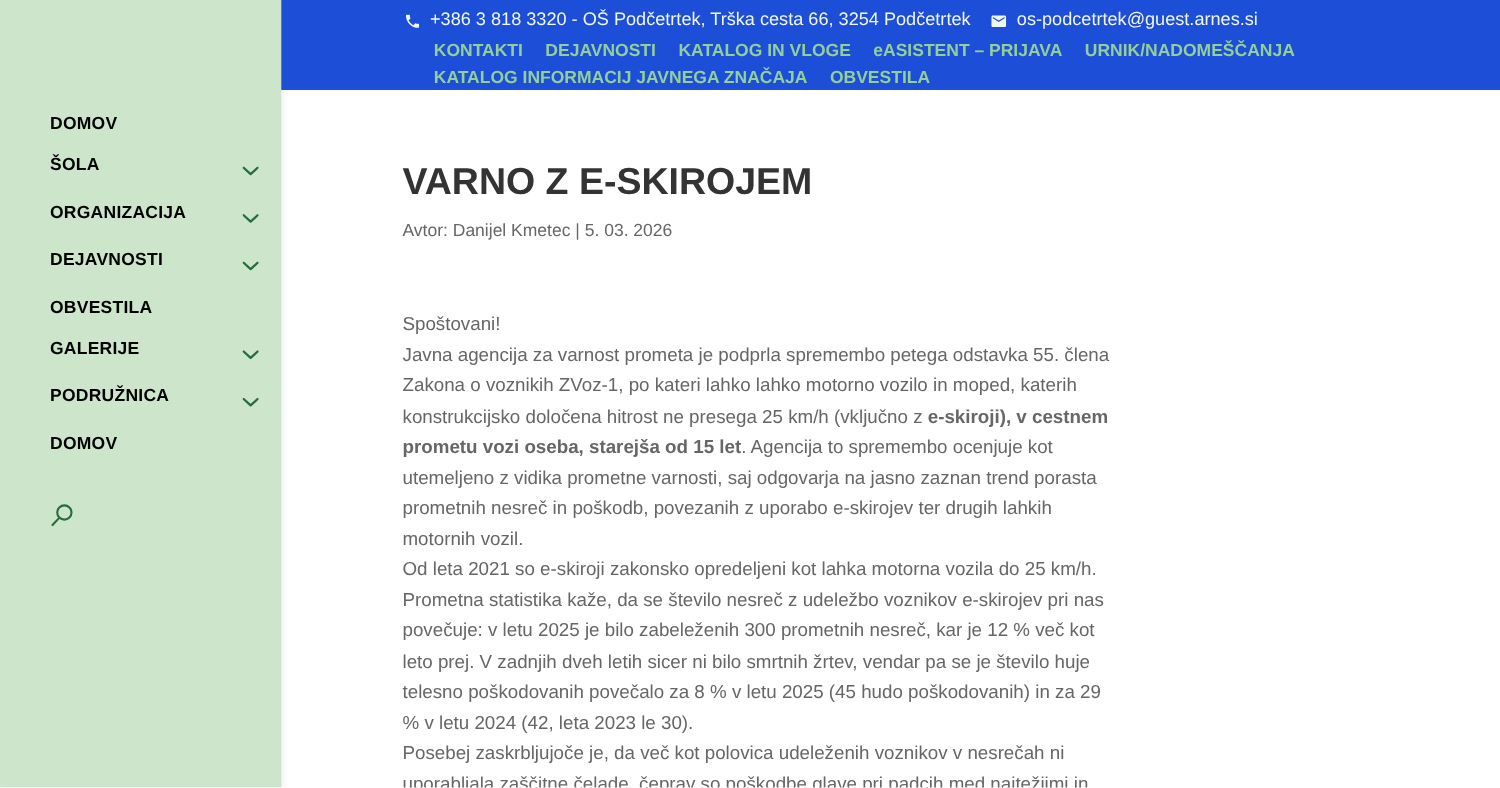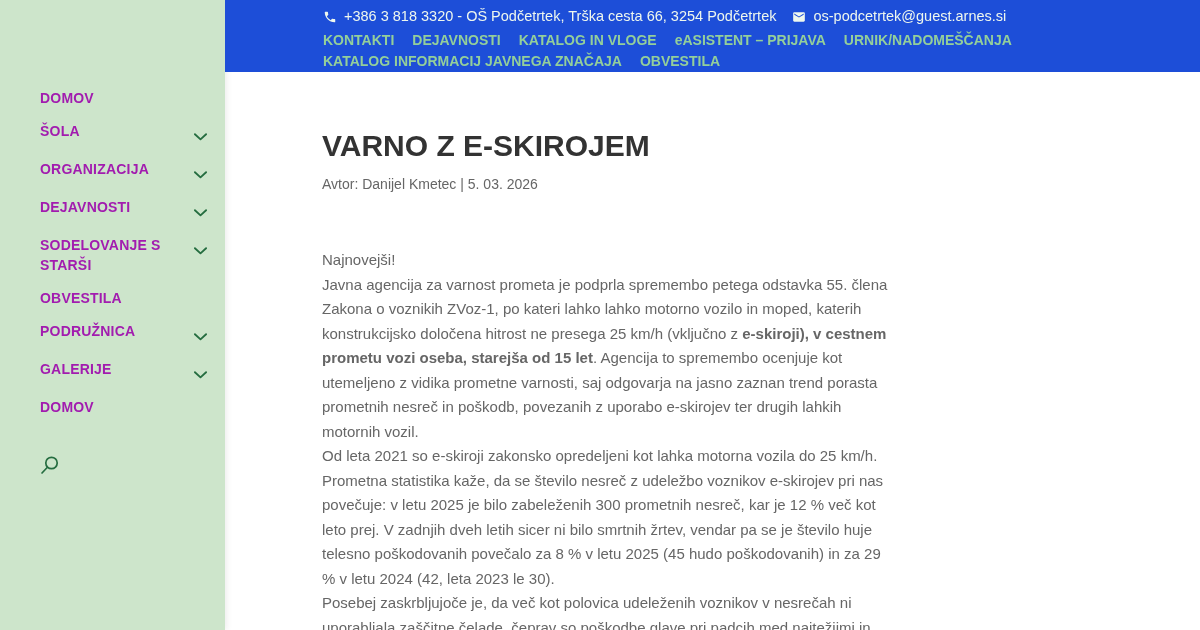--- a/index.html
+++ b/index.html
@@ -18,21 +18,21 @@
     position: absolute; left: 0; top: 0;
     width: 225px; height: 630px;
     background: #cde5cb;
     z-index: 2;
     box-shadow: 2px 0 6px rgba(0,0,0,0.07);
   }
   .side-nav { padding: 88px 18px 0 40px; }
   .side-item {
     display: flex; justify-content: space-between; align-items: flex-start;
     margin-bottom: 13px;
-    color: #a21caf;
+    color: #000000;
     font-size: 14px; font-weight: 700;
     line-height: 20px; letter-spacing: 0.2px;
     cursor: pointer;
   }
   .side-label { max-width: 145px; }
   .chevron { flex: none; margin-top: 5px; margin-left: 8px; }
   .side-search { margin-top: 26px; cursor: pointer; display: inline-block; }
 
   
   .topbar {
@@ -45,21 +45,21 @@
   .contact-row {
     display: flex; align-items: center;
     font-size: 14.5px; color: #eef7ee;
     line-height: 17px;
   }
   .contact-row .icon { display: inline-flex; margin-right: 7px; }
   .contact-email { margin-left: 16px; display: flex; align-items: center; text-align: center; }
   .nav-row {
     display: flex; gap: 18px;
     font-size: 14px; font-weight: 700;
-    color: #94cf9a; line-height: 16px;
+    color: #94cf9a; line-height: 16px; margin-left: 24px;
   }
   .nav-row-1 { margin-top: 7px; }
   .nav-row-2 { margin-top: 5px; }
   .nav-row a { color: #94cf9a; cursor: pointer; white-space: nowrap; }
 
   
   .main {
     position: absolute; left: 225px; top: 72px;
     width: 975px; height: 558px; background: #fff; z-index: 1;
   }
@@ -143,36 +143,30 @@
               <path d="M1 1l6 5.5L13 1" fill="none" stroke="#256d40" stroke-width="2" stroke-linecap="round" stroke-linejoin="round"></path>
             </svg></span>
       </li>
       <li class="side-item">
         <span class="side-label">DEJAVNOSTI</span>
         <span class="chevron"><svg width="13" height="8" viewBox="0 0 14 8">
               <path d="M1 1l6 5.5L13 1" fill="none" stroke="#256d40" stroke-width="2" stroke-linecap="round" stroke-linejoin="round"></path>
             </svg></span>
       </li>
       <li class="side-item">
-        <span class="side-label">SODELOVANJE S STARŠI</span>
-        <span class="chevron"><svg width="13" height="8" viewBox="0 0 14 8">
-              <path d="M1 1l6 5.5L13 1" fill="none" stroke="#256d40" stroke-width="2" stroke-linecap="round" stroke-linejoin="round"></path>
-            </svg></span>
-      </li>
-      <li class="side-item">
         <span class="side-label">OBVESTILA</span>
       </li>
       <li class="side-item">
+        <span class="side-label">GALERIJE</span>
+        <span class="chevron"><svg width="13" height="8" viewBox="0 0 14 8">
+              <path d="M1 1l6 5.5L13 1" fill="none" stroke="#256d40" stroke-width="2" stroke-linecap="round" stroke-linejoin="round"></path>
+            </svg></span>
+      </li>
+      <li class="side-item">
         <span class="side-label">PODRUŽNICA</span>
-        <span class="chevron"><svg width="13" height="8" viewBox="0 0 14 8">
-              <path d="M1 1l6 5.5L13 1" fill="none" stroke="#256d40" stroke-width="2" stroke-linecap="round" stroke-linejoin="round"></path>
-            </svg></span>
-      </li>
-      <li class="side-item">
-        <span class="side-label">GALERIJE</span>
         <span class="chevron"><svg width="13" height="8" viewBox="0 0 14 8">
               <path d="M1 1l6 5.5L13 1" fill="none" stroke="#256d40" stroke-width="2" stroke-linecap="round" stroke-linejoin="round"></path>
             </svg></span>
       </li>
       <li class="side-item">
         <span class="side-label">DOMOV</span>
       </li>
     </ul>
     <span class="side-search">
       <svg width="19" height="19" viewBox="0 0 19 19" fill="none" stroke="#256d40" stroke-width="1.7">
@@ -213,21 +207,21 @@
   </nav>
 </header>
 
 <main class="main">
   <article class="article">
     <h1>VARNO Z E-SKIROJEM</h1>
     <div class="post-meta">
       <span>Avtor: </span><a>Danijel Kmetec</a><span> | </span><span>5. 03. 2026</span>
     </div>
     <div class="body-text">
-      <p>Najnovejši!</p>
+      <p>Spoštovani!</p>
       <p><span>Javna agencija za varnost prometa je podprla spremembo petega odstavka 55. člena Zakona o voznikih ZVoz-1, po kateri lahko lahko motorno vozilo in moped, katerih konstrukcijsko določena hitrost ne presega 25 km/h (vključno z </span><strong>e-skiroji), v cestnem prometu vozi oseba, starejša od 15 let</strong><span>. Agencija to spremembo ocenjuje kot utemeljeno z vidika prometne varnosti, saj odgovarja na jasno zaznan trend porasta prometnih nesreč in poškodb, povezanih z uporabo e-skirojev ter drugih lahkih motornih vozil.</span></p>
       <p>Od leta 2021 so e-skiroji zakonsko opredeljeni kot lahka motorna vozila do 25 km/h. Prometna statistika kaže, da se število nesreč z udeležbo voznikov e-skirojev pri nas povečuje: v letu 2025 je bilo zabeleženih 300 prometnih nesreč, kar je 12 % več kot leto prej. V zadnjih dveh letih sicer ni bilo smrtnih žrtev, vendar pa se je število huje telesno poškodovanih povečalo za 8 % v letu 2025 (45 hudo poškodovanih) in za 29 % v letu 2024 (42, leta 2023 le 30).</p>
       <p>Posebej zaskrbljujoče je, da več kot polovica udeleženih voznikov v nesrečah ni uporabljala zaščitne čelade, čeprav so poškodbe glave pri padcih med najtežjimi in</p>
     </div>
   </article>
 </main>
 
 <div class="v-divider"></div>
 
 <div class="widget-search">

